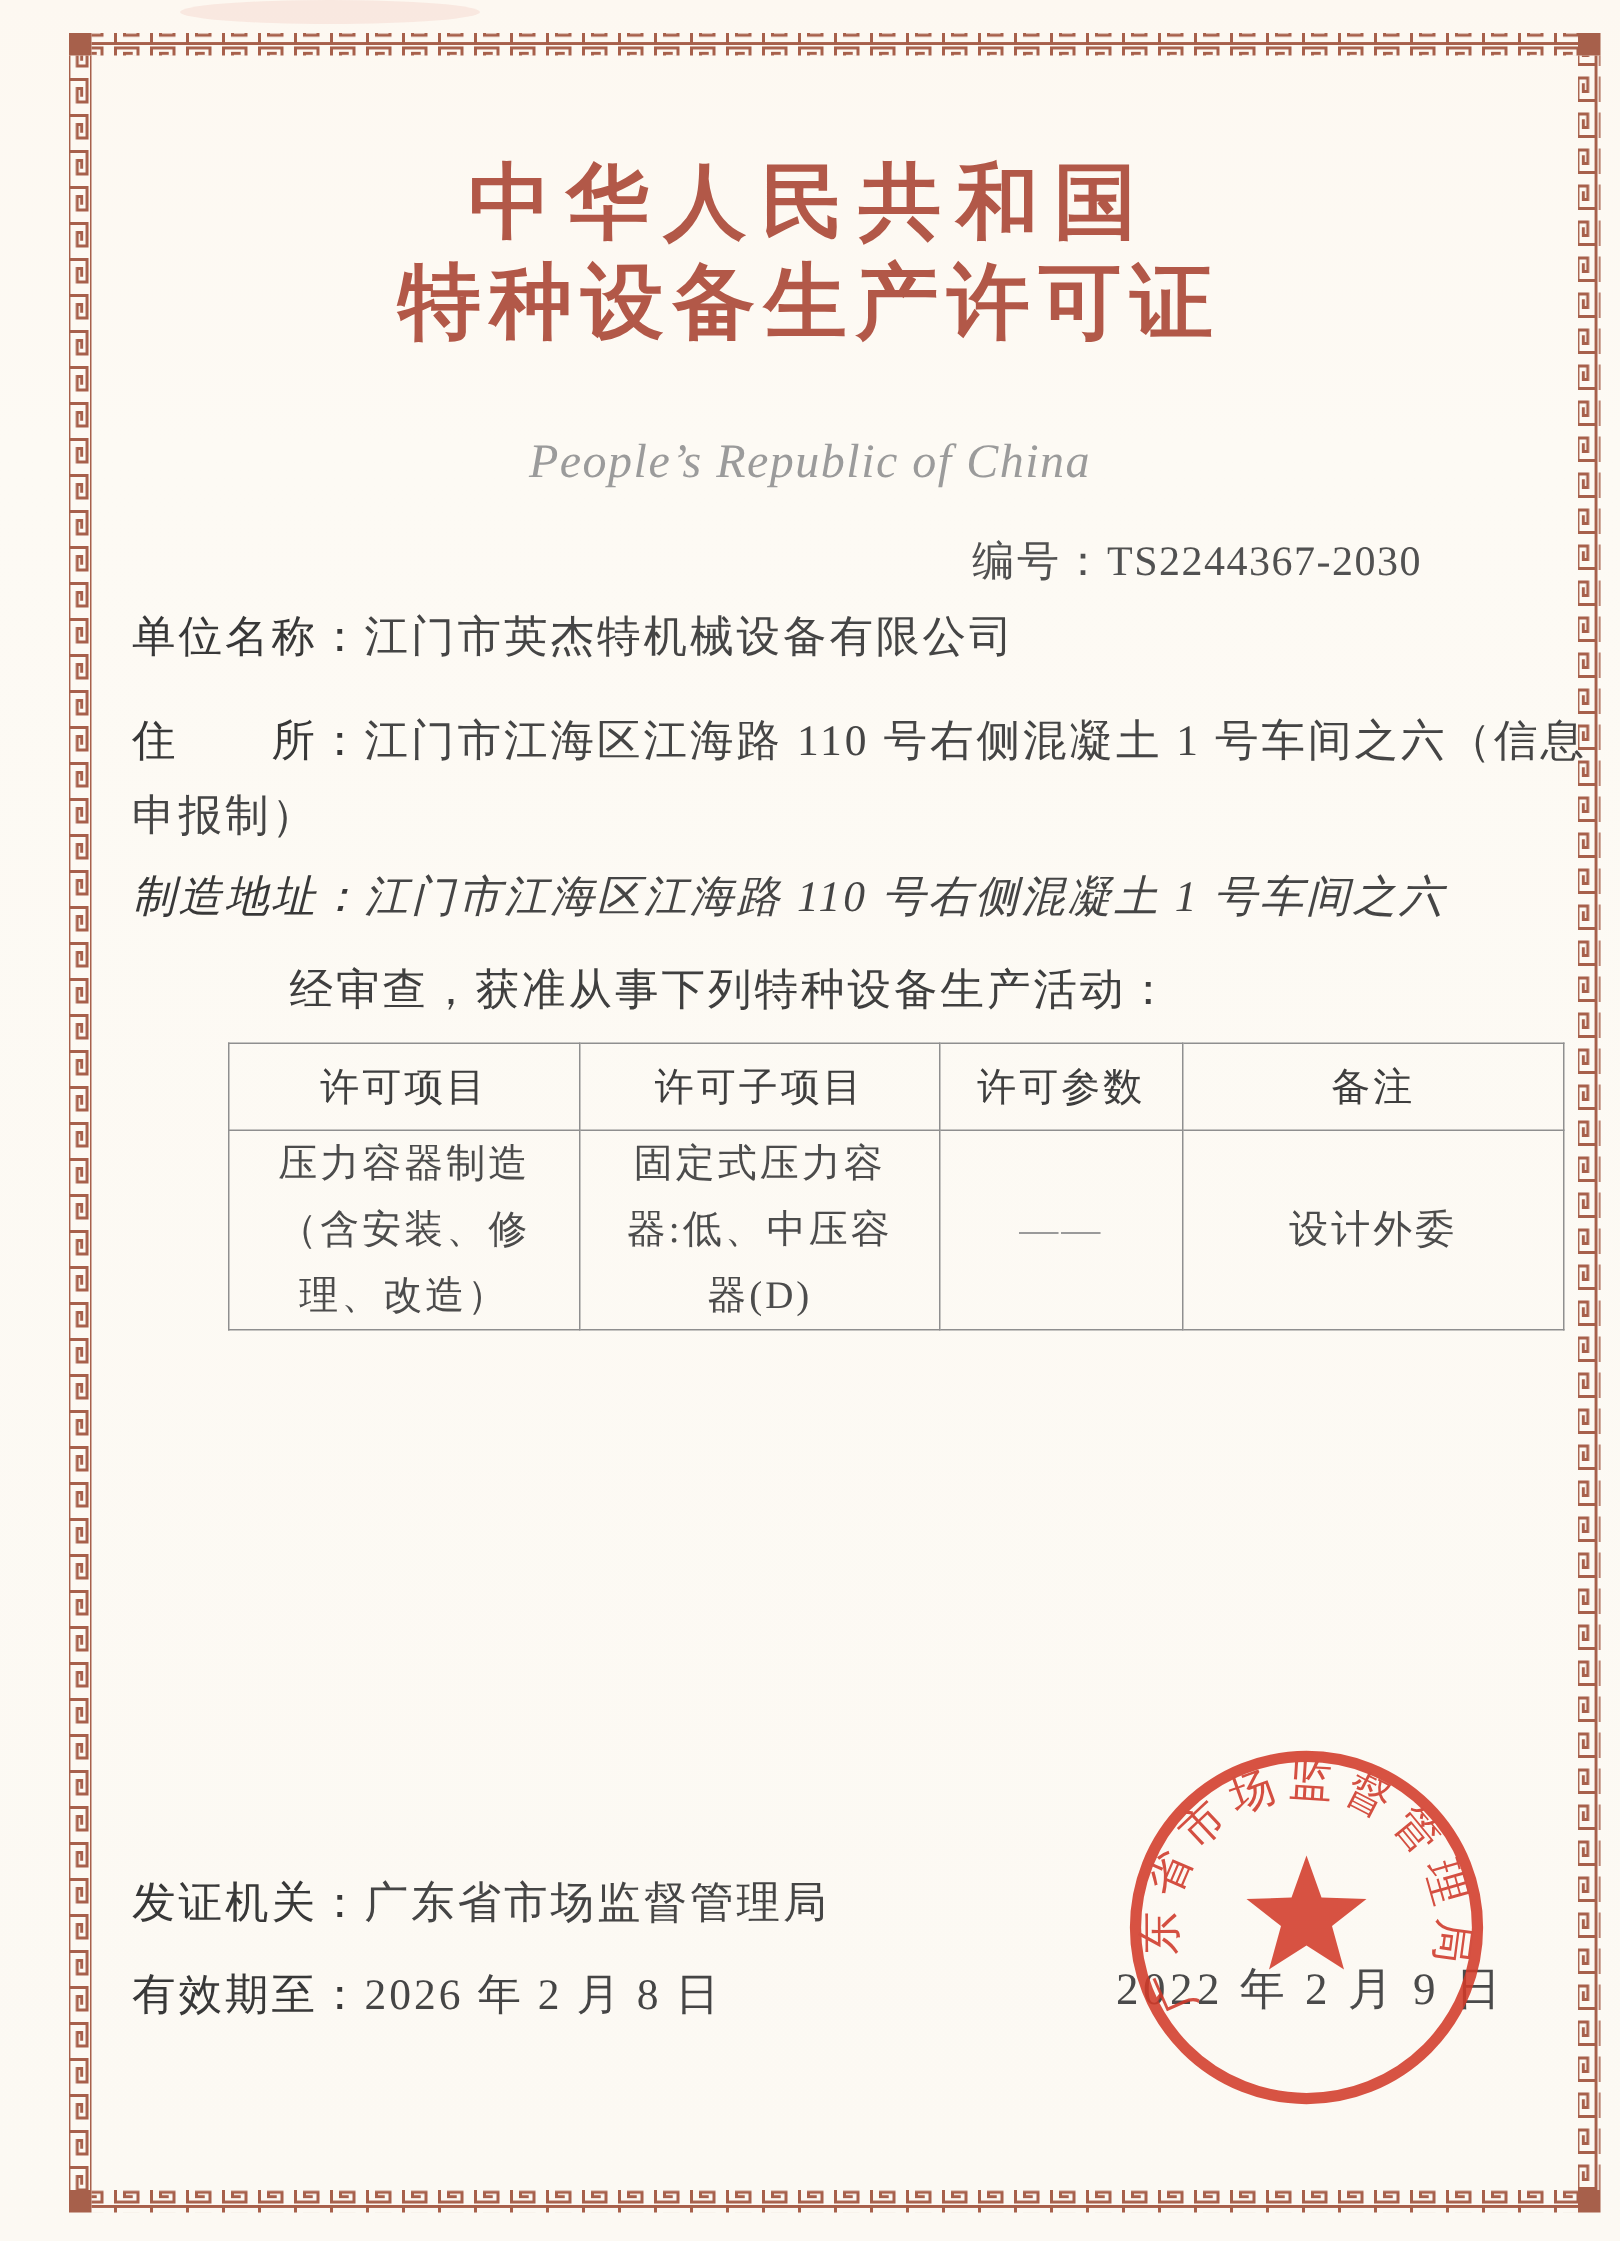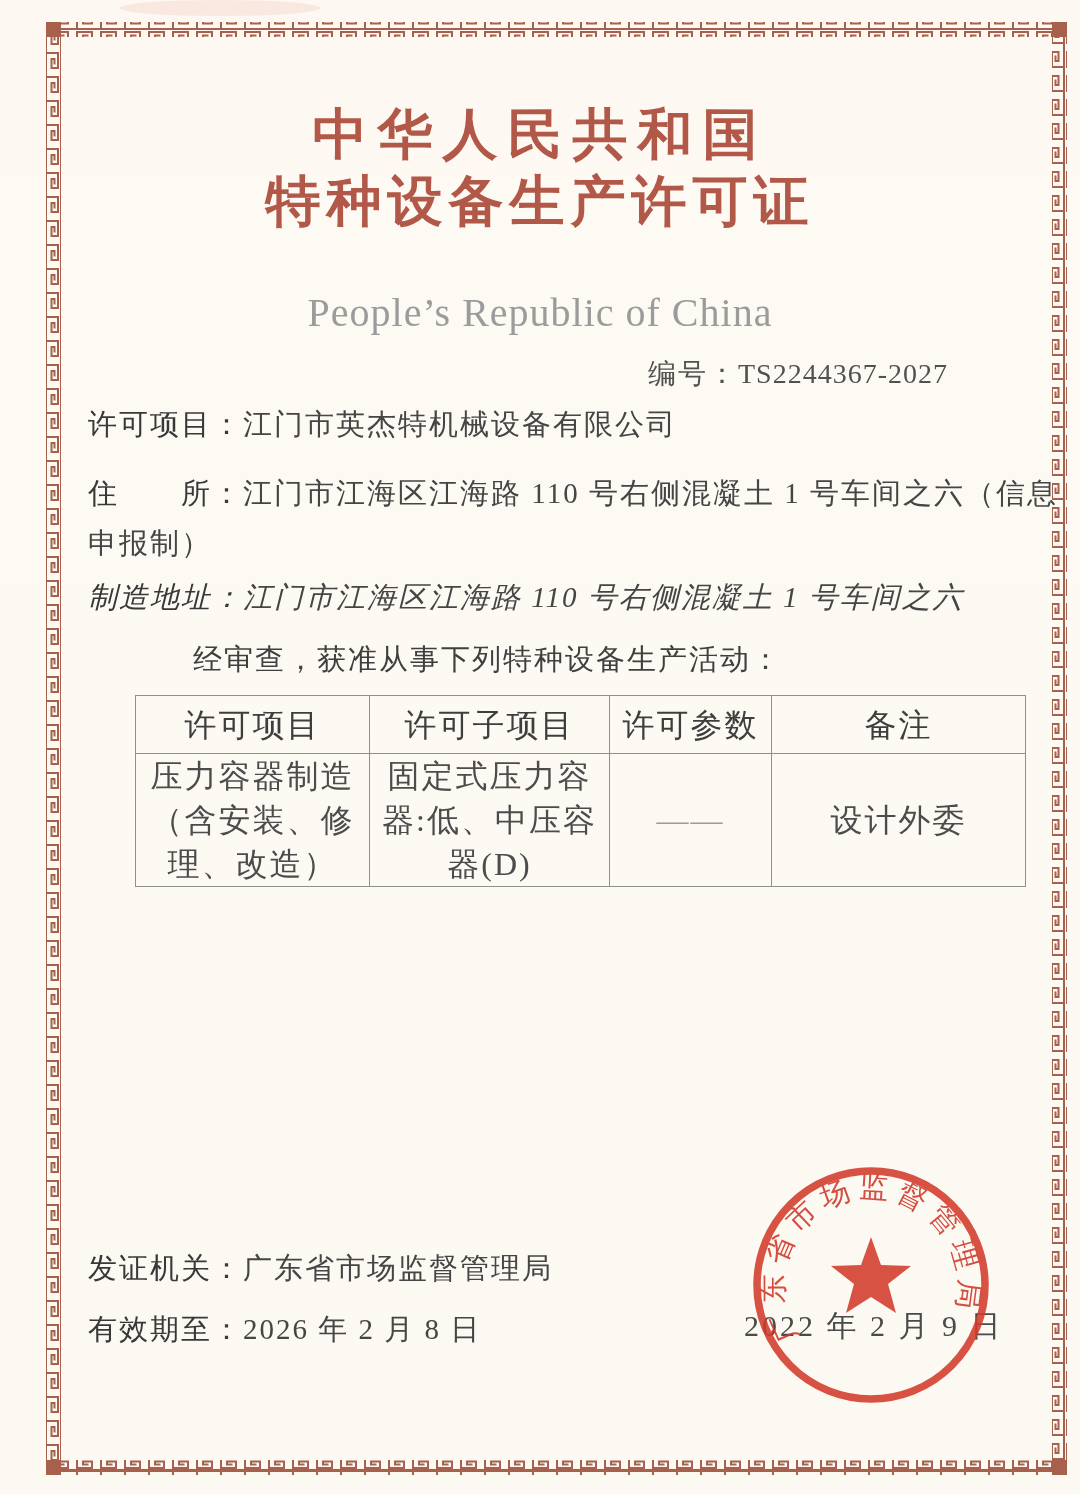--- a/index.html
+++ b/index.html
@@ -19,42 +19,42 @@
     font-size: 55px; letter-spacing: 10px;
     line-height: 64px;
   }
   .t1 { top: 103px; }
   .t2 { top: 170px; letter-spacing: 6px; }
   .title-en {
     left: 0; right: 0; text-align: center;
     color: #9b9b9b; font-size: 33px; letter-spacing: 1px;
   }
   .e1 { top: 243px; }
-  .e2 { top: 289px; font-size: 40px; }
+  .e2 { top: 289px; font-size: 32px; font-style: italic; }
   
   .serial {
     top: 355px; left: 648px;
     font-size: 28px; color: #515151; letter-spacing: 2px;
   }
   .serial .num { font-family: "Liberation Serif", serif; letter-spacing: 1px; }
   .field {
     left: 88px; font-size: 29px; color: #454545; letter-spacing: 2px;
     white-space: nowrap;
   }
   .f-company { top: 405px; }
   .f-res1 { top: 474px; }
   .f-res2 { top: 524px; }
   .f-mfg { top: 578px; font-style: italic; }
   .f-review { top: 640px; left: 193px; color: #3f3f3f; }
   .field .label { color: #383838; }
   
   .lic-table {
-    top: 695px; left: 135px;
+    top: 695px; left: 152px;
     border-collapse: collapse;
-    font-size: 32px; color: #4c4c4c;
+    font-size: 26px; color: #4c4c4c;
     table-layout: fixed;
   }
   .lic-table th, .lic-table td {
     border: 1.5px solid #8f8f8f;
     text-align: center; vertical-align: middle;
     font-weight: normal; letter-spacing: 2px;
     padding: 0 6px;
     white-space: pre-line;
     line-height: 44px;
   }
@@ -106,23 +106,23 @@
     <rect x="46" y="1460" width="15" height="15" fill="#a7604b"></rect>
     <rect x="1052" y="1460" width="15" height="15" fill="#a7604b"></rect>
   </svg>
 
   <div class="abs smudge"></div>
 
   <div class="abs title-cn t1">中华人民共和国</div>
   <div class="abs title-cn t2">特种设备生产许可证</div>
   <div class="abs title-en e2">People’s Republic of China</div>
 
-  <div class="abs serial"><span>编号：</span><span class="num">TS2244367-2027</span></div>
+  <div class="abs serial"><span>编号：</span><span class="num">TS2244367-2030</span></div>
 
-  <div class="abs field f-company"><span class="label">许可项目：</span><span>江门市英杰特机械设备有限公司</span></div>
+  <div class="abs field f-company"><span class="label">单位名称：</span><span>江门市英杰特机械设备有限公司</span></div>
 
   <div class="abs field f-res1"><span class="label">住　　所：</span><span>江门市江海区江海路 110 号右侧混凝土 1 号车间之六（信息</span></div>
   <div class="abs field f-res2"><span>申报制）</span></div>
 
   <div class="abs field f-mfg"><span class="label">制造地址：</span><span>江门市江海区江海路 110 号右侧混凝土 1 号车间之六</span></div>
 
   <div class="abs field f-review">经审查，获准从事下列特种设备生产活动：</div>
 
   <table class="abs lic-table">
     <thead>

